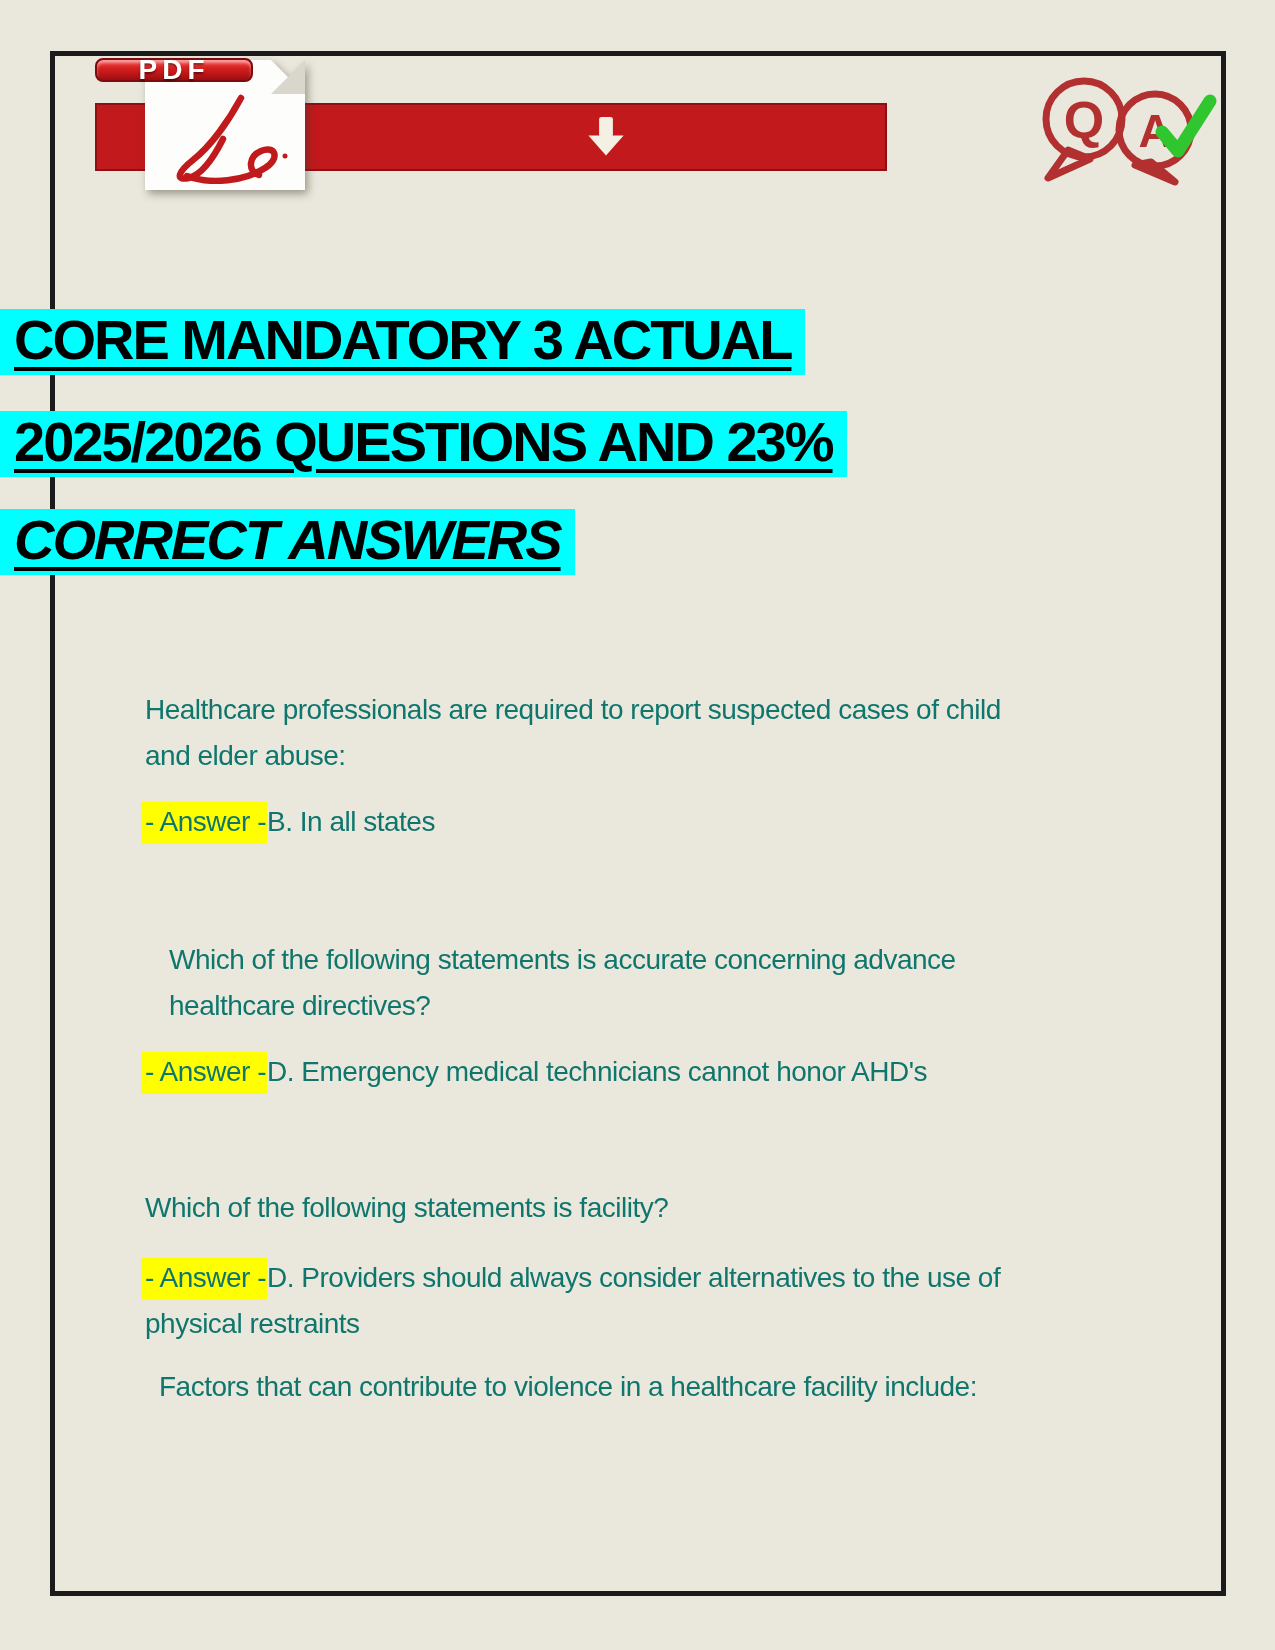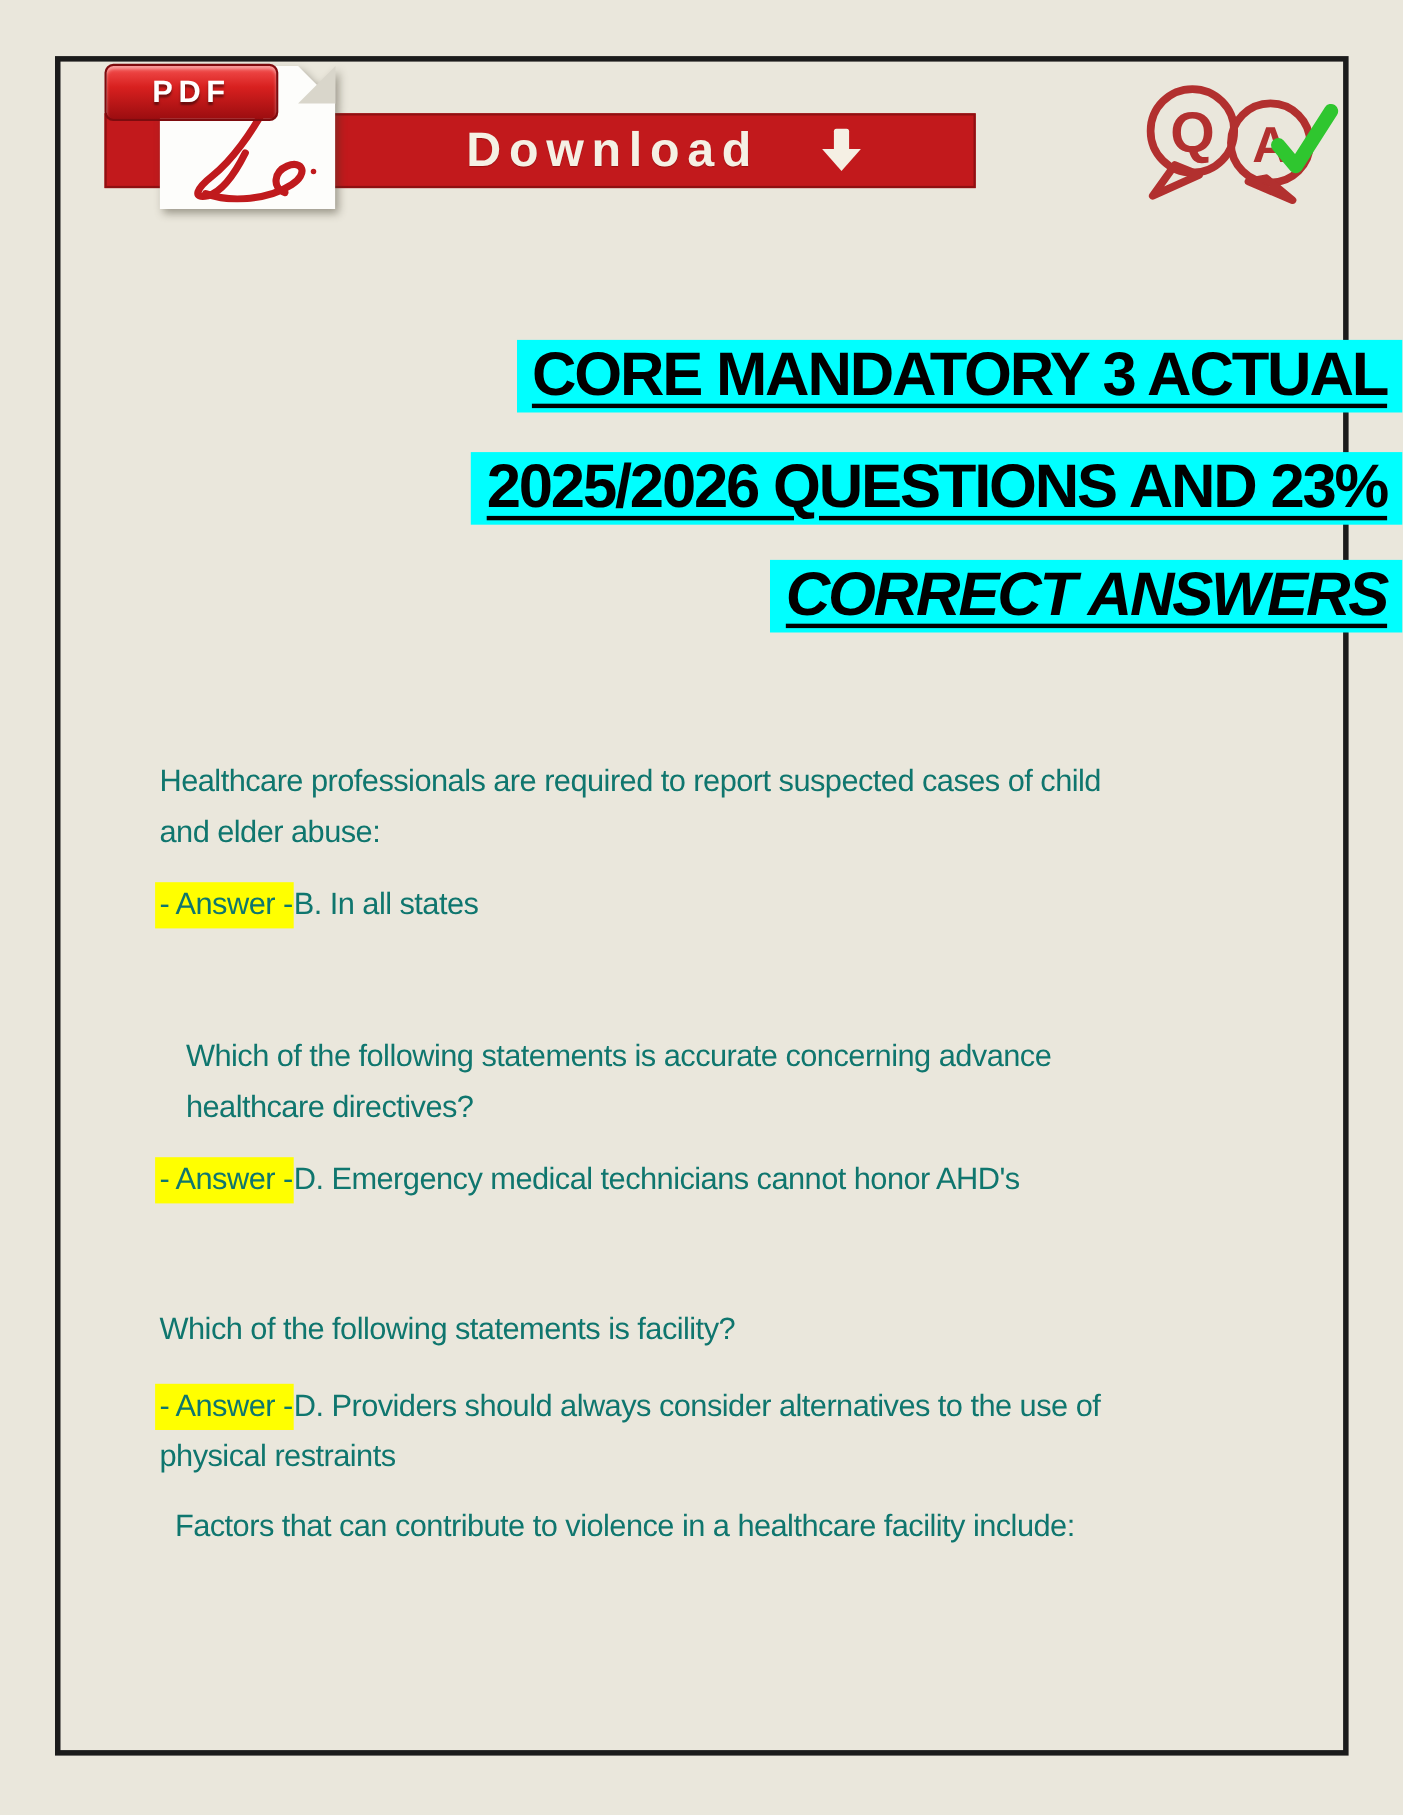--- a/index.html
+++ b/index.html
@@ -35,36 +35,36 @@
     clip-path:polygon(0 0, calc(100% - 34px) 0, 100% 34px, 100% 100%, 0 100%);
   }
   .pdf-fold {
     position:absolute; top:0; right:0; width:0; height:0;
     border-style:solid; border-width:0 0 34px 34px;
     border-color:transparent transparent #D9D6CB transparent;
   }
   .acro-swirl { position:absolute; left:8px; top:34px; }
 
   .pdf-label {
-    position:absolute; left:95px; top:58px; width:158px; height:52px;
+    position:absolute; left:95px; top:58px; width:158px; height:24px;
     background:linear-gradient(#F4504F 0%, #D8201F 40%, #9C0D10 100%);
     border:2px solid #7E0B0E; border-radius:8px; z-index:3;
     display:flex; align-items:center; justify-content:center;
     color:#FFFFFF; font-weight:bold; font-size:28px; letter-spacing:5px;
     text-shadow:0 2px 2px rgba(0,0,0,.45);
     box-shadow:inset 0 3px 3px rgba(255,255,255,.45);
   }
 
   
   .qa-logo { position:absolute; left:1038px; top:74px; z-index:2; overflow:visible; }
   .qa-logo text { font-family:"Liberation Sans", sans-serif; font-weight:bold; }
 
   
   .title-line {
-    position:absolute; left:0; right:0; text-align:right; white-space:nowrap;
+    position:absolute; left:0; right:0; text-align:left; white-space:nowrap;
   }
   .title-line span {
     display:inline-block; background:#00FFFF; color:#000000;
     font-weight:bold; font-size:56px; letter-spacing:-2px; line-height:54px;
     padding:4px 14px 8px 14px;
     text-decoration:underline; text-decoration-thickness:4px; text-underline-offset:8px;
     text-decoration-color:#000000;
   }
   .t1 { top:309px; } .t2 { top:411px; } .t3 { top:509px;font-style:italic; }
 
@@ -79,21 +79,20 @@
   .p-q2 { top:937px;margin-left:24px; }  .p-a2 { top:1049px; }
   .p-q3 { top:1185px; } .p-a3 { top:1255px; }
   .p-q4 { top:1364px;margin-left:14px; }
 </style>
 </head>
 <body>
 
 <div class="page-border"></div>
 
 <div class="dl-banner">
-  <span class="dl-label">Download</span>
   <svg class="dl-arrow" viewBox="0 0 60 60">
     <g fill="#F5F0E4">
       <rect x="21" y="4" width="18" height="26" rx="3"></rect>
       <polygon points="7,28 53,28 30,54"></polygon>
     </g>
   </svg>
 </div>
 
 <div class="pdf-page">
   <div class="sheet"></div>

